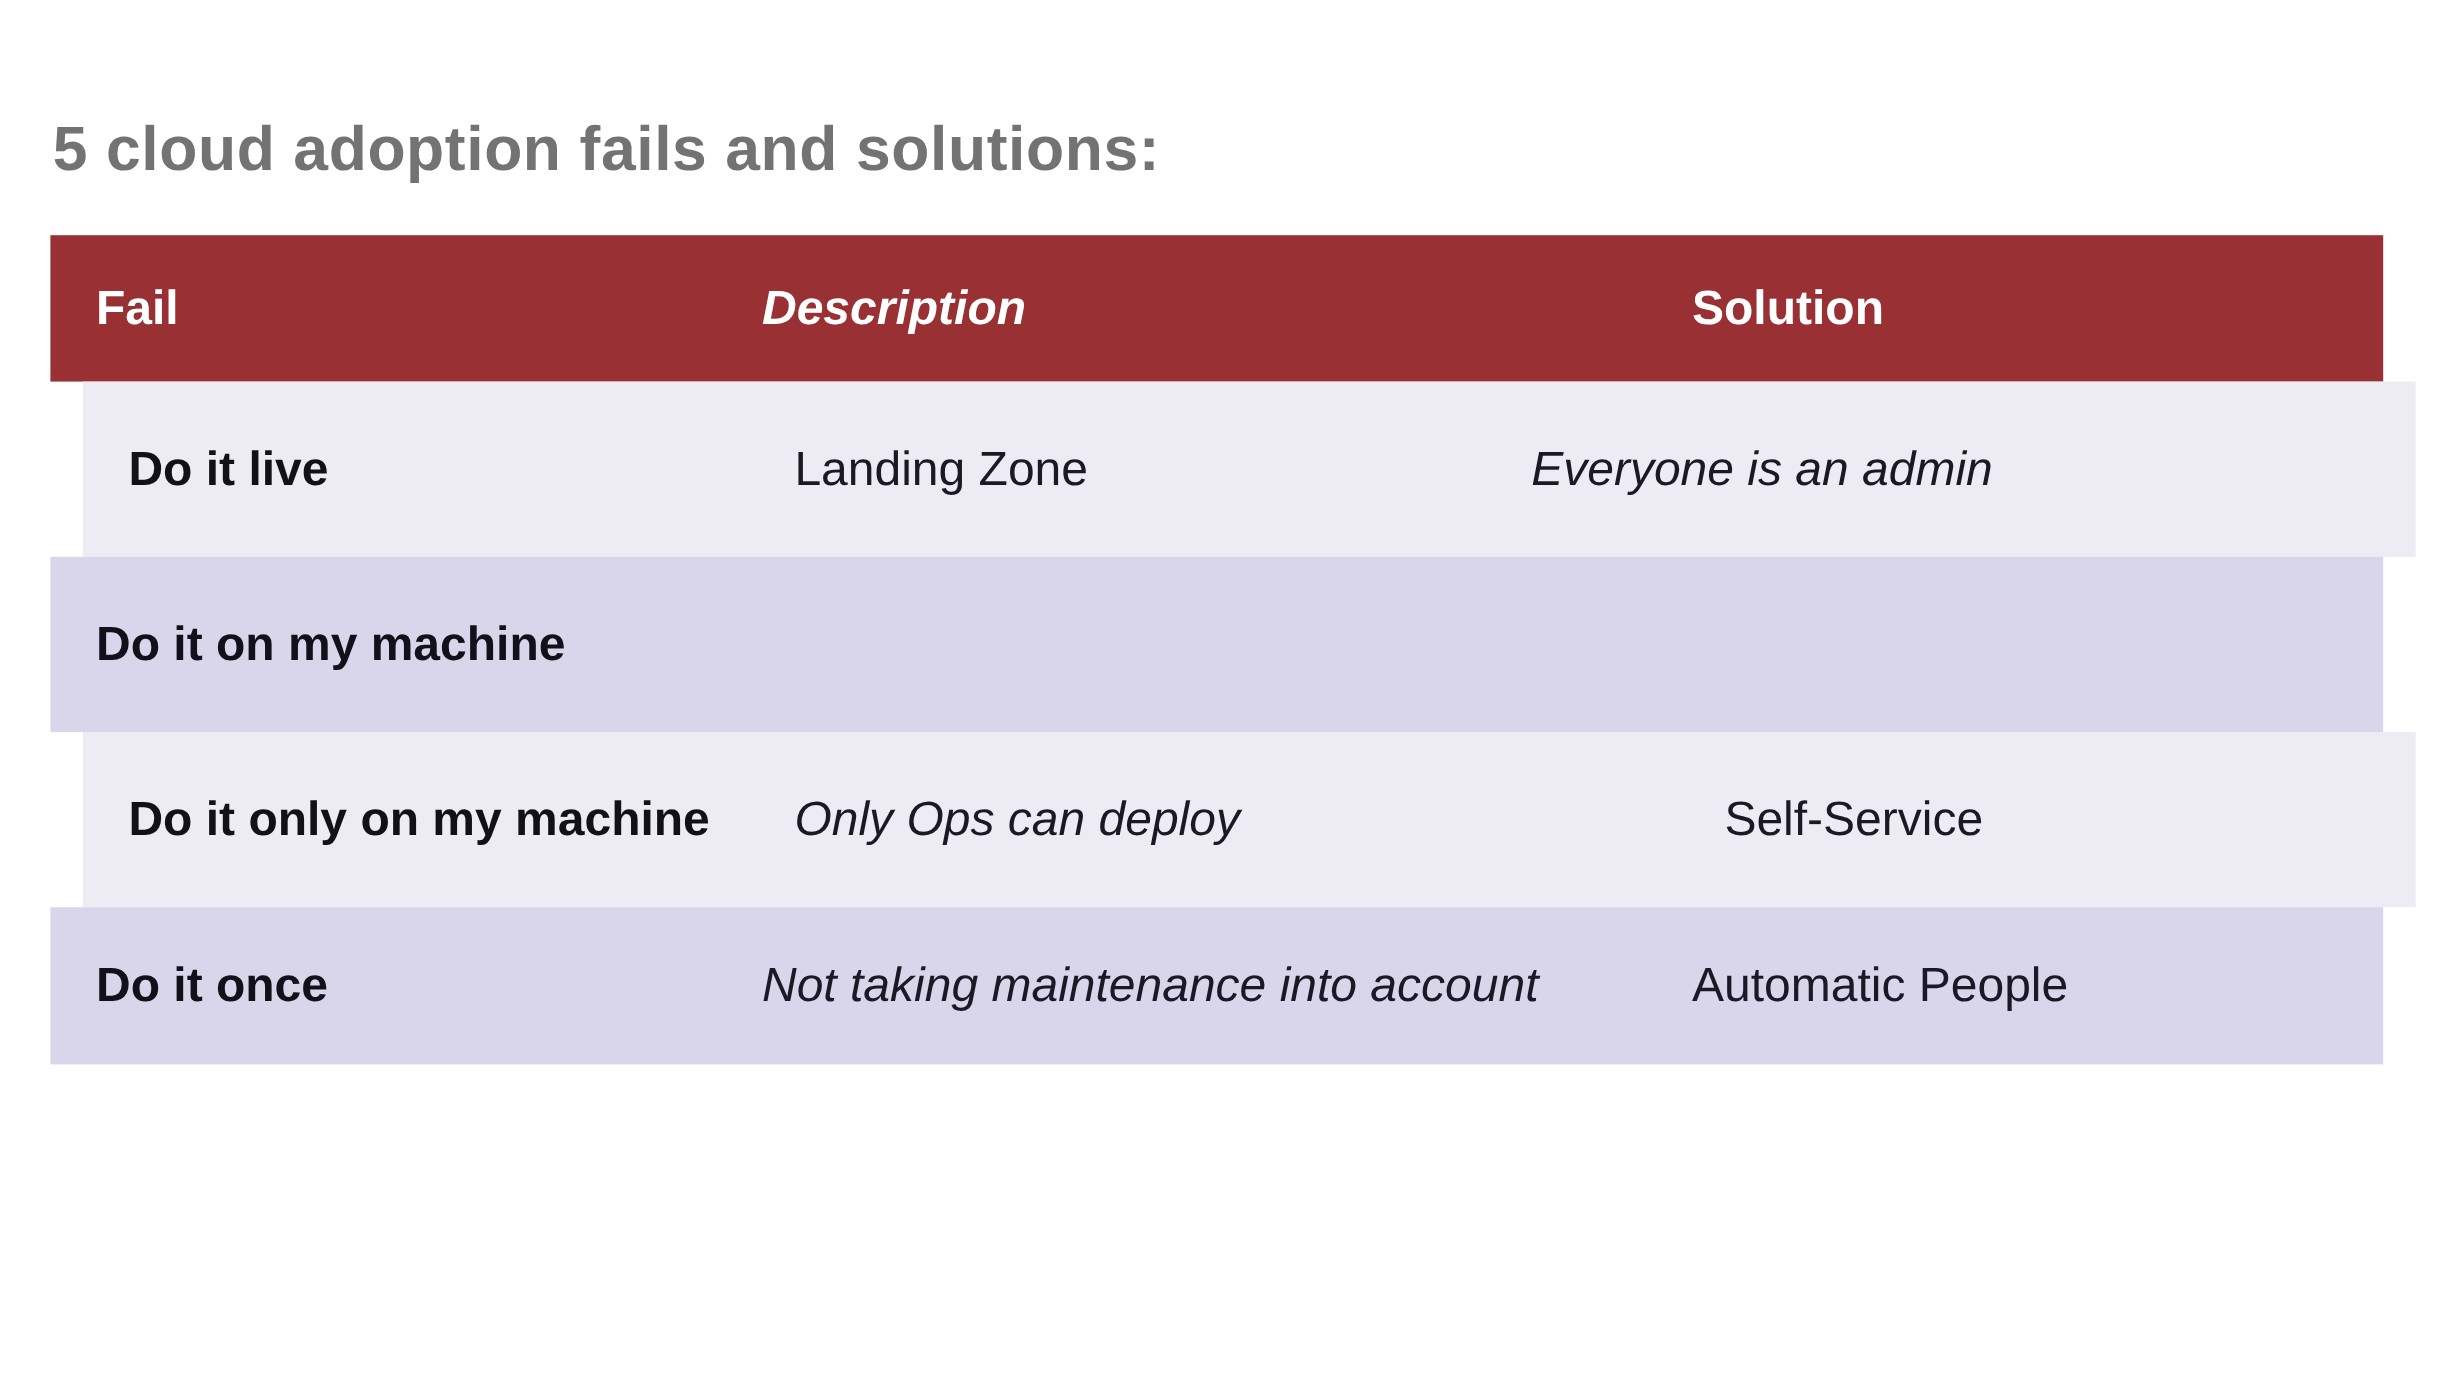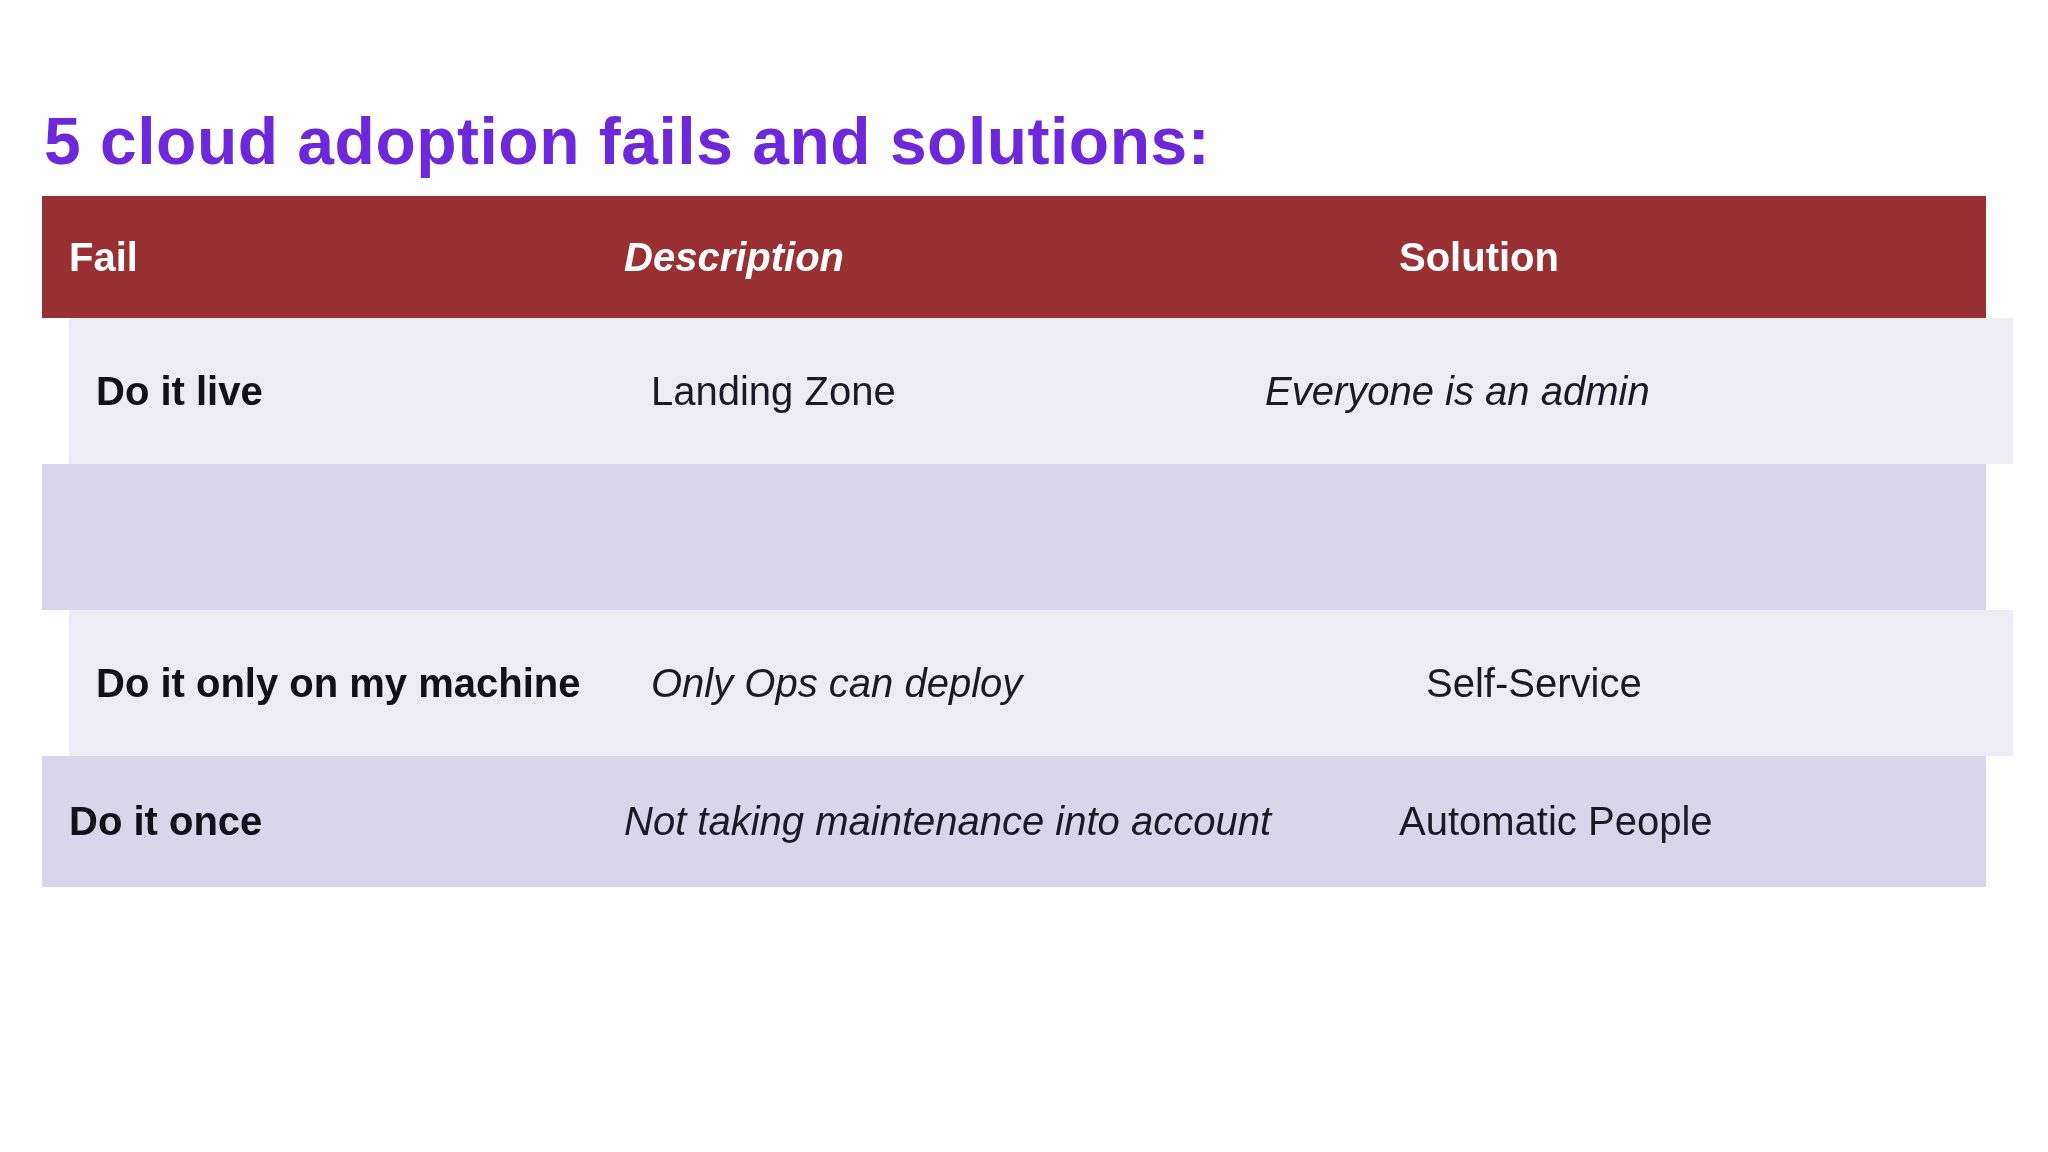--- a/index.html
+++ b/index.html
@@ -12,45 +12,45 @@
     position: relative;
     width: 2048px;
     height: 1152px;
     background: #ffffff;
     overflow: hidden;
   }
   .page-title {
     position: absolute;
     left: 44px;
     top: 64px;
-    font-size: 66px;
+    font-size: 52px;
     line-height: 1;
     font-weight: 700;
     letter-spacing: 0.5px;
-    color: #6d28d9;
+    color: #737373;
   }
   .fails-table {
     position: absolute;
     left: 42px;
     top: 196px;
     width: 1944px;
     display: flex;
     flex-direction: column;
   }
   .t-row {
     display: flex;
     flex-direction: row;
     align-items: stretch;
     width: 100%;
   }
   .t-cell {
     display: flex;
     align-items: center;
     box-sizing: border-box;
-    padding-left: 27px;
+    padding-left: 38px;
     padding-right: 20px;
     font-size: 40px;
     color: #1b1925;
   }
   .col-fail     { width: 555px; }
   .col-desc     { width: 775px; font-style: italic; }
   .col-solution { width: 614px; }
 
   .header-row {
     height: 122px;
@@ -82,20 +82,21 @@
     </div>
 
 
     <div class="t-row body-row row-even">
       <div class="t-cell col-fail cell-fail">Do it live</div>
       <div class="t-cell col-solution">Landing Zone</div>
       <div class="t-cell col-desc">Everyone is an admin</div>
     </div>
 
     <div class="t-row body-row row-odd">
+      <div class="t-cell col-fail cell-fail">Do it on my machine</div>
     </div>
 
     <div class="t-row body-row row-even">
       <div class="t-cell col-fail cell-fail">Do it only on my machine</div>
       <div class="t-cell col-desc">Only Ops can deploy</div>
       <div class="t-cell col-solution">Self-Service</div>
     </div>
 
     <div class="t-row body-row row-odd last">
       <div class="t-cell col-fail cell-fail">Do it once</div>

